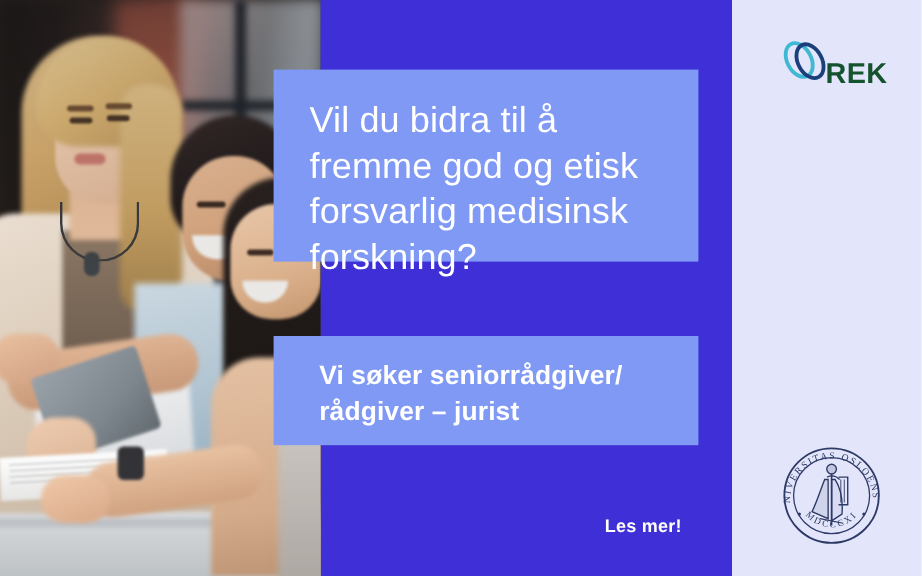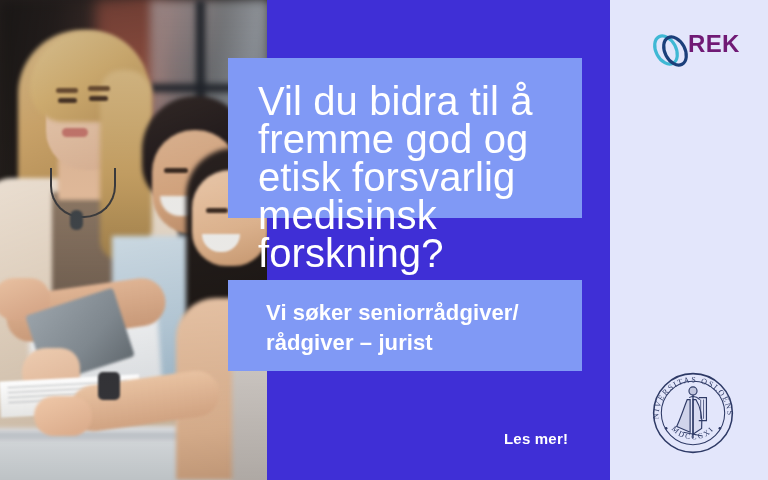--- a/index.html
+++ b/index.html
@@ -294,21 +294,21 @@
     background: #8099F5;
     box-sizing: border-box;
   }
   .card-headline {
     left: 228px; top: 58px;
     width: 354px; height: 160px;
     padding: 24px 26px 0 30px;
   }
   .card-headline .txt {
     color: #ffffff;
-    font-size: 40px;
+    font-size: 30px;
     line-height: 38px;
     font-weight: 400;
     letter-spacing: 0.1px;
   }
   .card-sub {
     left: 228px; top: 280px;
     width: 354px; height: 91px;
     padding: 18px 24px 0 38px;
   }
   .card-sub .txt {
@@ -334,24 +334,24 @@
     left: 650px; top: 28px;
     width: 100px; height: 44px;
   }
   .rek-mark {
     position: absolute;
     left: 0; top: 2px;
     width: 42px; height: 40px;
   }
   .rek-word {
     position: absolute;
-    left: 38px; top: 2px;
+    left: 38px; top: 20px;
     font-size: 24px;
     font-weight: bold;
-    color: #701a75;
+    color: #14532d;
     letter-spacing: 0.3px;
   }
 
   
   .uio-seal {
     position: absolute;
     left: 645px; top: 365px;
     width: 96px; height: 96px;
   }
 </style>

